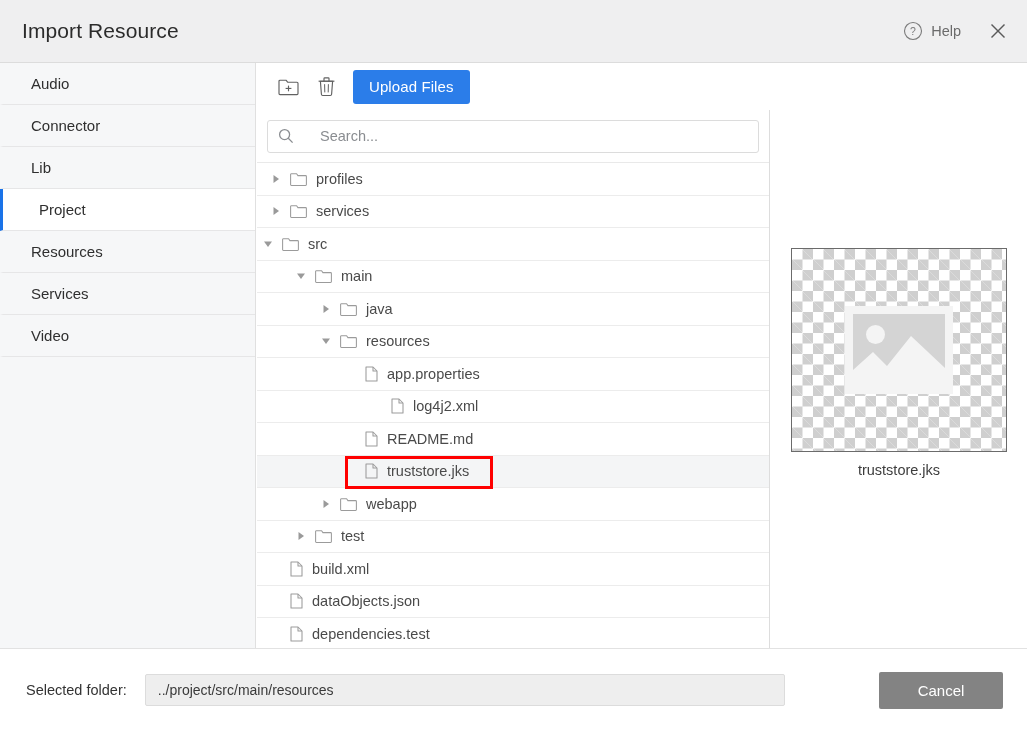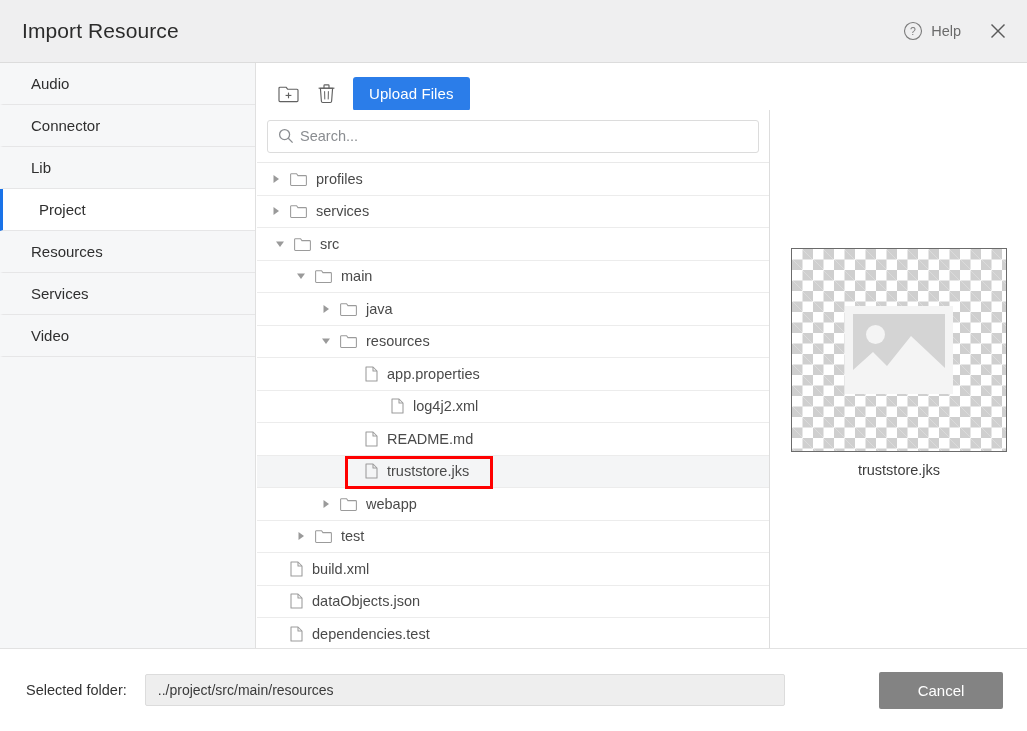--- a/index.html
+++ b/index.html
@@ -72,21 +72,21 @@
     box-sizing: border-box;
   }
   .side-item.selected {
     background: #ffffff;
     border-left: 3px solid #1a73e8;
     padding-left: 36px;
   }
 
   
   .toolbar {
-    position: absolute; left: 257px; top: 70px;
+    position: absolute; left: 257px; top: 63px;
     width: 770px; height: 47px;
     background: #ffffff;
     display: flex; align-items: center;
     padding-left: 12px;
   }
   .tool-icon-btn {
     width: 38px; height: 34px;
     display: flex; align-items: center; justify-content: center;
     cursor: pointer;
   }
@@ -126,21 +126,21 @@
     border-radius: 3px;
     background: #ffffff;
     display: flex; align-items: center;
     padding-left: 10px;
   }
   .search-box svg { flex: none; }
   .search-input {
     border: none; outline: none;
     flex: 1;
     height: 31px;
-    margin-left: 4px;
+    margin-left: 24px;
     font-size: 14.5px;
     color: #5f6368;
     font-family: "Liberation Sans", sans-serif;
     background: transparent;
   }
   .search-input::placeholder { color: #8a8d91; }
 
   .tree-list { position: relative; }
   .tree-row {
     height: 32.5px;
@@ -353,21 +353,21 @@
               <path d="M2.5 1 L8 5 L2.5 9 Z" fill="#9a9a9a"></path>
             </svg>
           </span>
           <span class="row-icon">
             <svg width="17" height="14" viewBox="0 0 17 14">
               <path d="M0.6 2.4 L0.6 12.6 A0.8 0.8 0 0 0 1.4 13.4 L15.6 13.4 A0.8 0.8 0 0 0 16.4 12.6 L16.4 4.4 A0.8 0.8 0 0 0 15.6 3.6 L7.9 3.6 L6.6 1.8 L1.4 1.8 A0.8 0.8 0 0 0 0.6 2.4 Z" fill="none" stroke="#9b9b9b" stroke-width="1.05" stroke-linejoin="round"></path>
             </svg>
           </span>
           <span class="row-label">services</span>
         </div>
-        <div class="tree-row" style="padding-left: 16px;">
+        <div class="tree-row" style="padding-left: 4px;">
           <span class="twisty">
             <svg width="10" height="10" viewBox="0 0 10 10">
               <path d="M1 2.6 L9 2.6 L5 8 Z" fill="#9a9a9a"></path>
             </svg>
           </span>
           <span class="row-icon">
             <svg width="17" height="14" viewBox="0 0 17 14">
               <path d="M0.6 2.4 L0.6 12.6 A0.8 0.8 0 0 0 1.4 13.4 L15.6 13.4 A0.8 0.8 0 0 0 16.4 12.6 L16.4 4.4 A0.8 0.8 0 0 0 15.6 3.6 L7.9 3.6 L6.6 1.8 L1.4 1.8 A0.8 0.8 0 0 0 0.6 2.4 Z" fill="none" stroke="#9b9b9b" stroke-width="1.05" stroke-linejoin="round"></path>
             </svg>
           </span>

